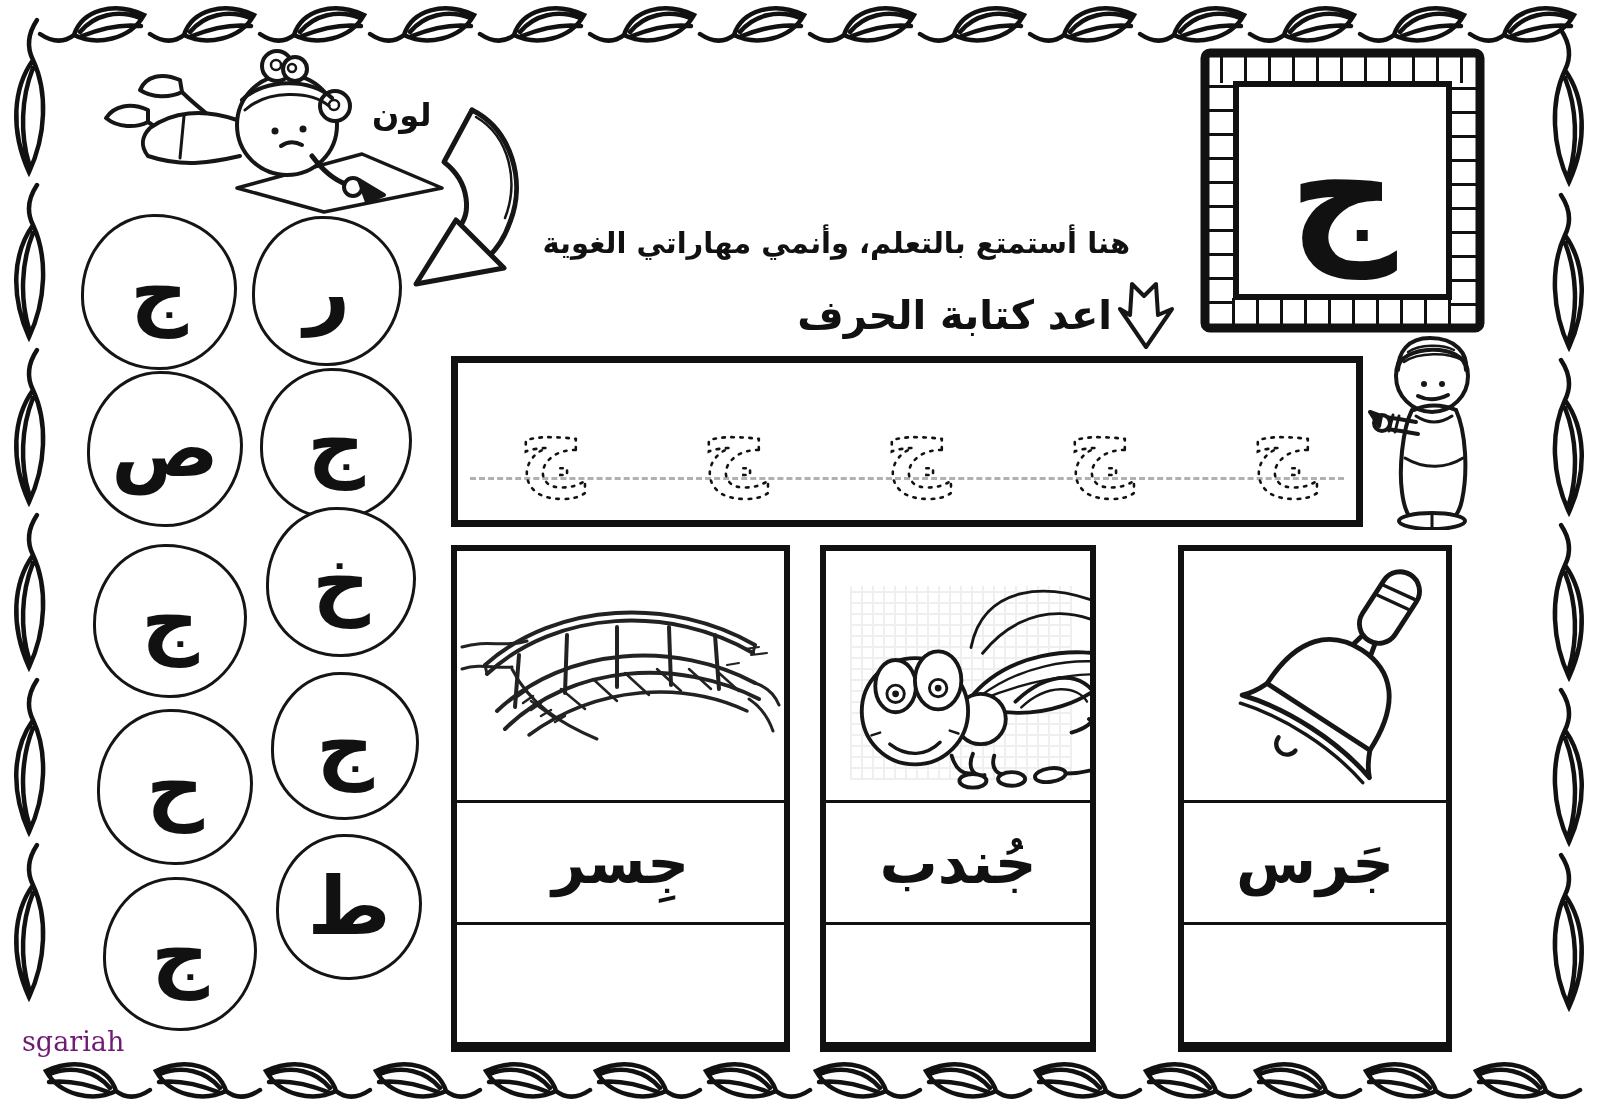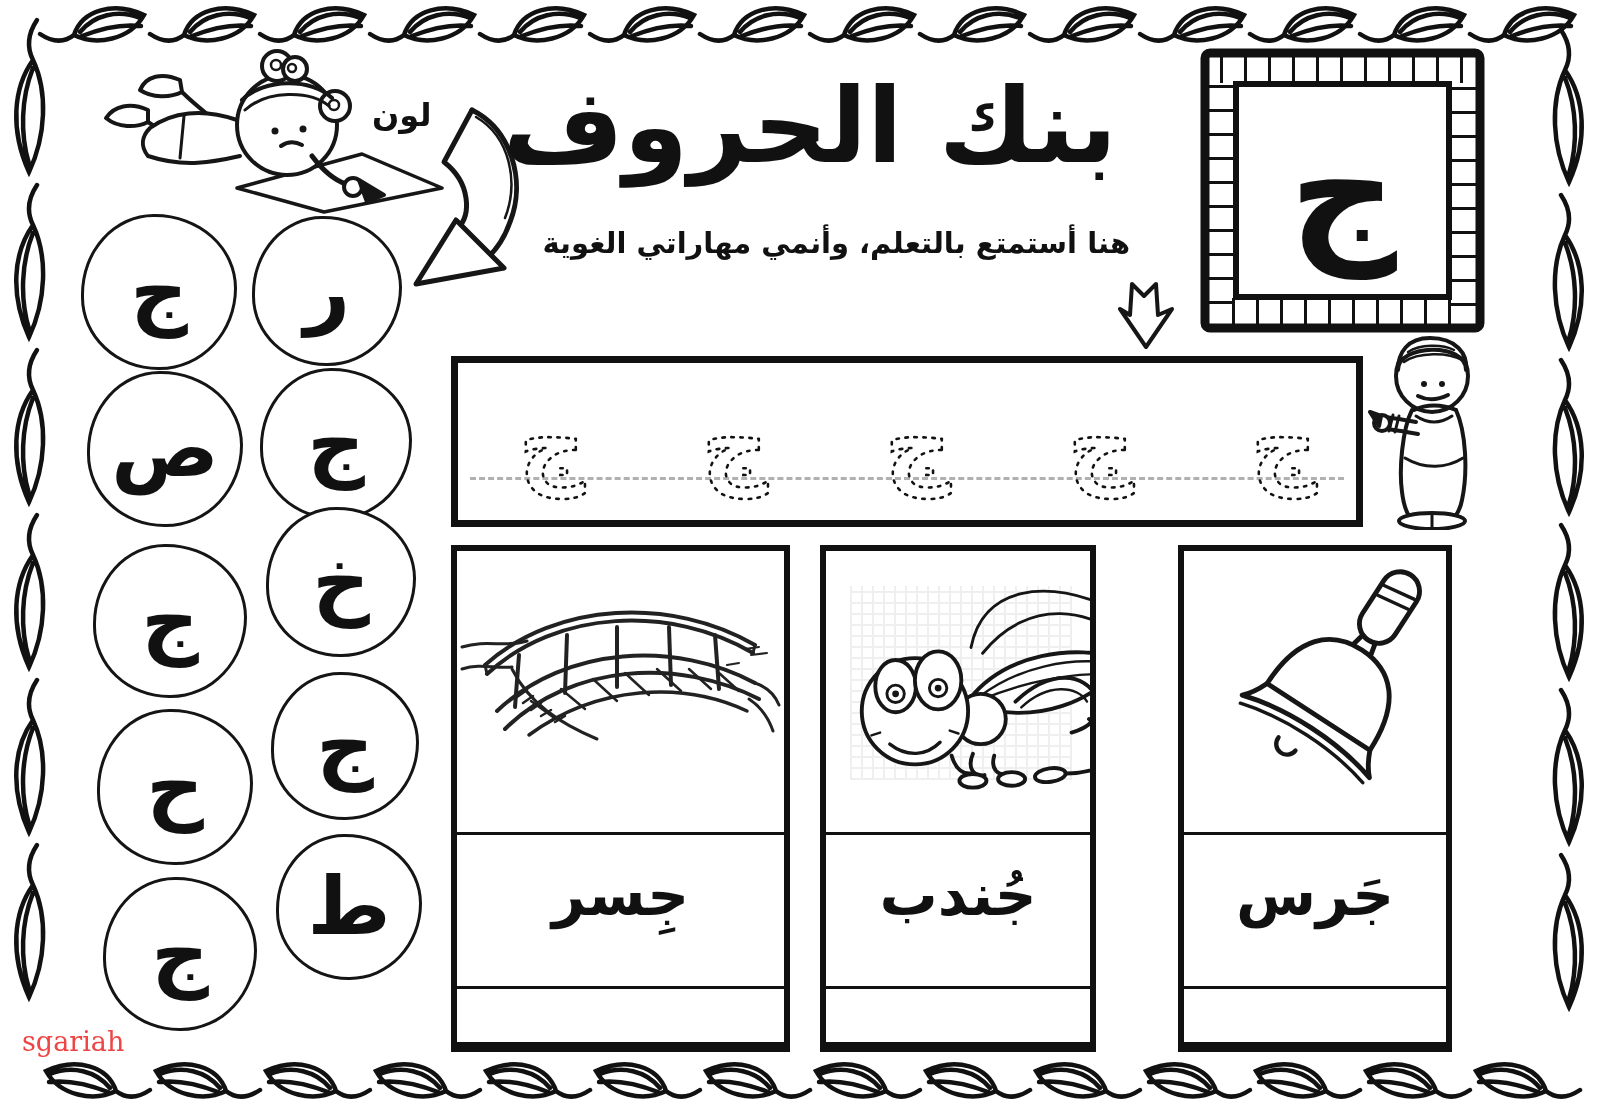--- a/index.html
+++ b/index.html
@@ -22,31 +22,31 @@
   .frame-letter{position:absolute;left:1238px;top:86px;width:210px;height:210px;
                 display:flex;align-items:center;justify-content:center;
                 font-size:150px;font-weight:bold;line-height:1;}
   
   .trace-strip{position:absolute;left:451px;top:356px;width:912px;height:171px;
                border:7px solid #111;background:#fff;box-sizing:border-box;}
   .guide-line{position:absolute;left:12px;right:12px;top:114px;border-top:3px dashed #b0b0b0;}
   .trace-glyph{position:absolute;top:14px;width:110px;height:150px;}
   
   .card{position:absolute;top:545px;height:507px;border:6px solid #111;border-bottom-width:10px;
-        background:#fff;box-sizing:border-box;display:flex;flex-direction:column;gap:32px;}
+        background:#fff;box-sizing:border-box;display:flex;flex-direction:column;}
   .card-image{height:249px;flex:none;position:relative;overflow:hidden;}
   .card-image svg{position:relative;z-index:2;}
   .texture{position:absolute;z-index:1;left:9%;right:7%;top:14%;bottom:8%;
            background:repeating-linear-gradient(0deg,#efefef 0 2px,transparent 2px 11px),
                       repeating-linear-gradient(90deg,#efefef 0 2px,transparent 2px 11px);}
   .card-word{height:119px;flex:none;border-top:3px solid #111;display:flex;
              align-items:center;justify-content:center;font-size:58px;font-weight:bold;}
   .card-blank{flex:1;border-top:3px solid #111;}
   .watermark{position:absolute;left:22px;top:1026px;font-size:27px;
-             font-family:"DejaVu Serif",serif;color:#ef4444;}
+             font-family:"DejaVu Serif",serif;color:#701a75;}
   svg{display:block;}
 </style>
 </head>
 <body>
 
 <div class="sheet">
 
   <svg class="abs" style="left:0;top:0" width="1600" height="52">
     <defs>
       <g id="leafH">
@@ -175,23 +175,23 @@
   <div class="bubble" style="left:97px;top:709px;width:150px;height:150px">
       <span dir="rtl">ح</span>
     </div>
   <div class="bubble" style="left:276px;top:834px;width:140px;height:140px">
       <span dir="rtl">ط</span>
     </div>
   <div class="bubble" style="left:103px;top:877px;width:148px;height:148px">
       <span dir="rtl">ج</span>
     </div>
 
-  <div class="title" dir="rtl">بنك الحروف</div>
   <div class="subtitle" dir="rtl">هنا أستمتع بالتعلم، وأنمي مهاراتي الغوية</div>
 
+  <div class="rewrite-label" dir="rtl">اعد كتابة الحرف</div>
   <svg class="abs" style="left:1118px;top:281px" width="58" height="72" viewBox="0 0 58 72">
     <polygon points="14,3 26,15 38,3 40,34 54,28 28,66 2,28 12,34" fill="#fff" stroke="#161616" stroke-width="4" stroke-linejoin="round"></polygon>
   </svg>
 
   <svg class="abs" style="left:1200px;top:48px" width="285" height="285">
     <rect x="20" y="20" width="245" height="245" fill="none" stroke="#111" stroke-width="30" stroke-dasharray="3 21"></rect>
     <rect x="5" y="5" width="275" height="275" rx="5" fill="none" stroke="#111" stroke-width="9"></rect>
     <rect x="36" y="36" width="213" height="213" fill="none" stroke="#111" stroke-width="6"></rect>
   </svg>
   <div class="frame-letter" dir="rtl">ج</div>

